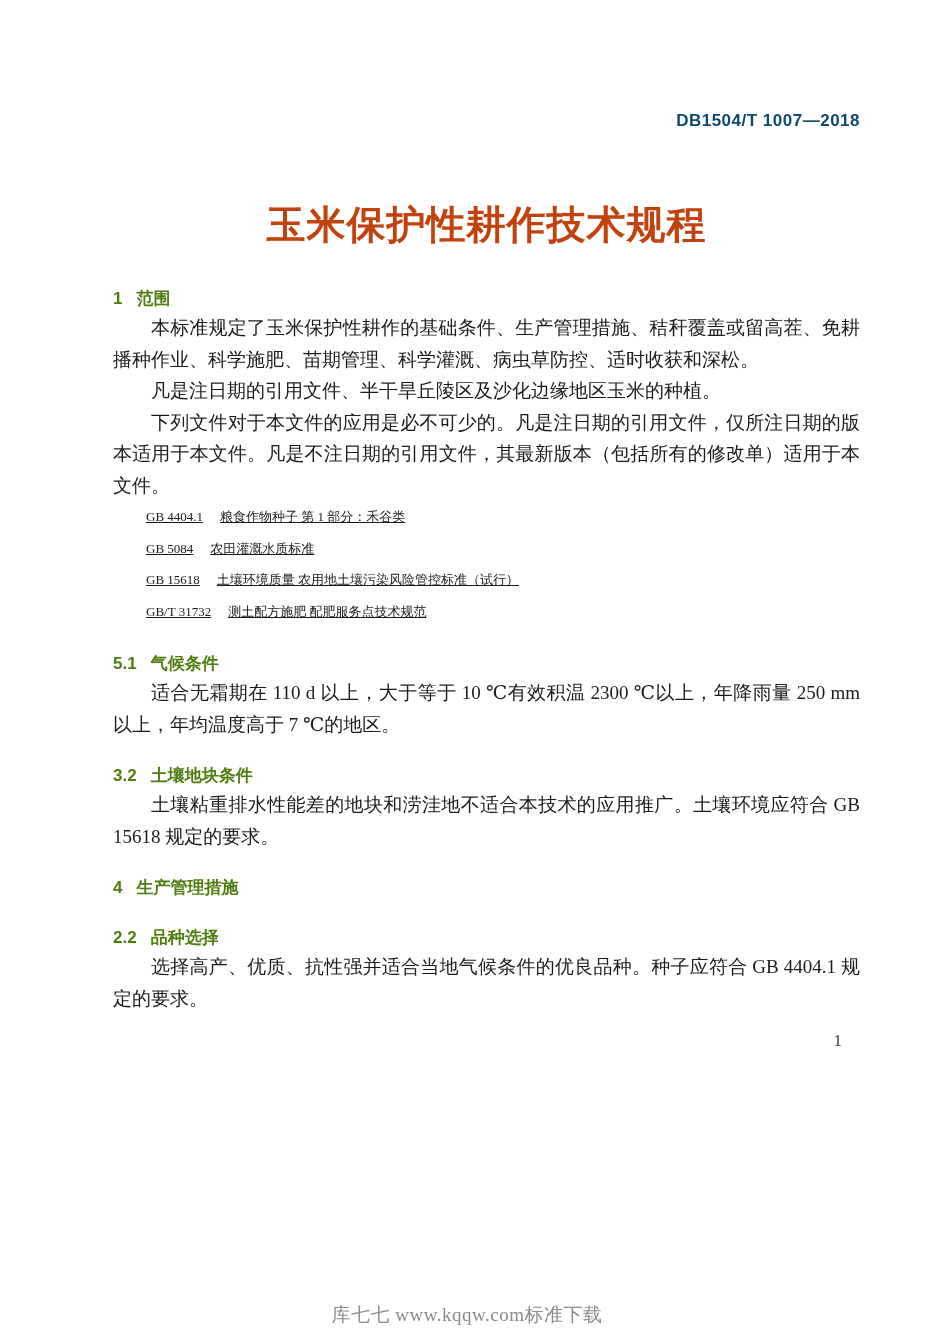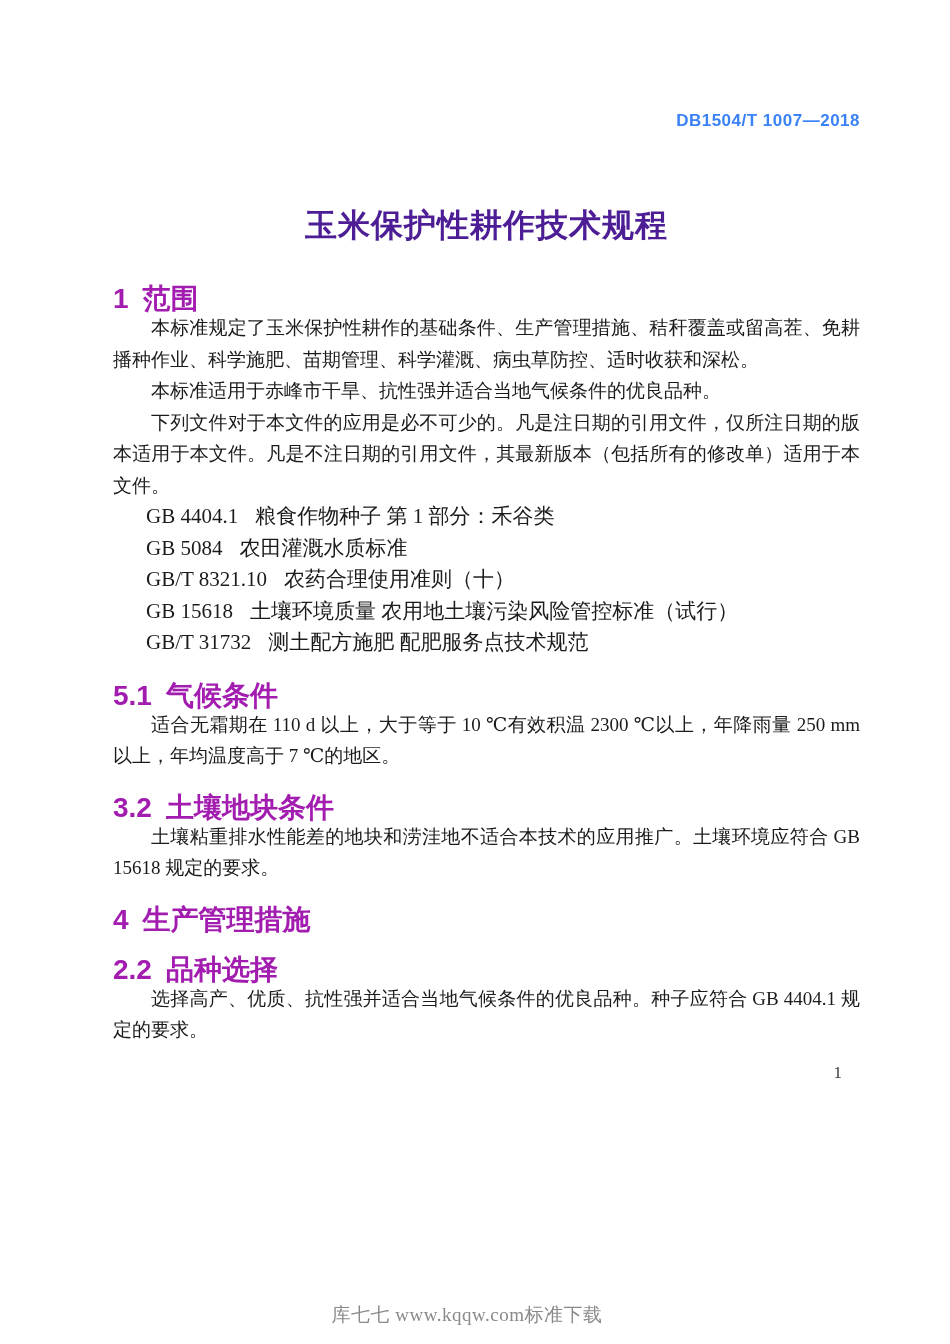--- a/index.html
+++ b/index.html
@@ -13,55 +13,56 @@
   }
   .content { padding: 0 90px 0 113px; }
 
   .doc-header {
     padding-top: 110px;
     text-align: right;
     font-family: "Liberation Sans", "DejaVu Sans", sans-serif;
     font-weight: 700;
     font-size: 17px;
     line-height: 22px;
-    color: #3b82f6;
+    color: #0c4a6e;
     letter-spacing: 0.5px;
   }
   .doc-title {
     margin-top: 72px;
     text-align: center;
     font-family: "Liberation Sans", "DejaVu Sans", sans-serif;
     font-weight: 700;
-    font-size: 32px;
+    font-size: 39px;
     line-height: 42px;
-    color: #4c1d95;
+    color: #c2410c;
     letter-spacing: 1px;
   }
   .sec-heading {
     font-family: "Liberation Sans", "DejaVu Sans", sans-serif;
     font-weight: 700;
-    font-size: 28px;
+    font-size: 17px;
     line-height: 26px;
-    color: #a21caf;
+    color: #4d7c0f;
   }
   .sec-heading .h-num { margin-right: 14px; }
 
   p.body-p {
     margin: 0;
     font-size: 19px;
     line-height: 31.5px;
     text-align: justify;
     text-indent: 2em;
     color: #1b1b1b;
   }
   .ref-line {
-    font-size: 21px;
+    font-size: 13px;
     line-height: 31.5px;
     padding-left: 33px;
     color: #1b1b1b;
+    text-decoration: underline;
   }
   .ref-line .ref-code { margin-right: 17px; }
 
   .mt-h1    { margin-top: 40px; }  
   .mt-para  { margin-top: 28px; }  
   .mt-h     { margin-top: 23px; }  
   .mt-sub   { margin-top: 24px; }  
 
   .page-number {
     margin-top: 16px;
@@ -88,32 +89,29 @@
   <div class="content">
 
     <div class="doc-header">DB1504/T 1007—2018</div>
 
     <div class="doc-title">玉米保护性耕作技术规程</div>
 
     <div class="sec-heading mt-h1">
       <span class="h-num">1</span><span>范围</span>
     </div>
     <p class="body-p mt-para">本标准规定了玉米保护性耕作的基础条件、生产管理措施、秸秆覆盖或留高茬、免耕播种作业、科学施肥、苗期管理、科学灌溉、病虫草防控、适时收获和深松。</p>
-    <p class="body-p">本标准适用于赤峰市干旱、抗性强并适合当地气候条件的优良品种。</p>
+    <p class="body-p">凡是注日期的引用文件、半干旱丘陵区及沙化边缘地区玉米的种植。</p>
 
     <p class="body-p mt-para">下列文件对于本文件的应用是必不可少的。凡是注日期的引用文件，仅所注日期的版本适用于本文件。凡是不注日期的引用文件，其最新版本（包括所有的修改单）适用于本文件。</p>
 
     <div class="ref-line">
       <span class="ref-code">GB 4404.1</span><span>粮食作物种子 第 1 部分：禾谷类</span>
     </div>
     <div class="ref-line">
       <span class="ref-code">GB 5084</span><span>农田灌溉水质标准</span>
-    </div>
-    <div class="ref-line">
-      <span class="ref-code">GB/T 8321.10</span><span>农药合理使用准则（十）</span>
     </div>
     <div class="ref-line">
       <span class="ref-code">GB 15618</span><span>土壤环境质量 农用地土壤污染风险管控标准（试行）</span>
     </div>
     <div class="ref-line">
       <span class="ref-code">GB/T 31732</span><span>测土配方施肥 配肥服务点技术规范</span>
     </div>
 
 
     <div class="sec-heading mt-sub">

